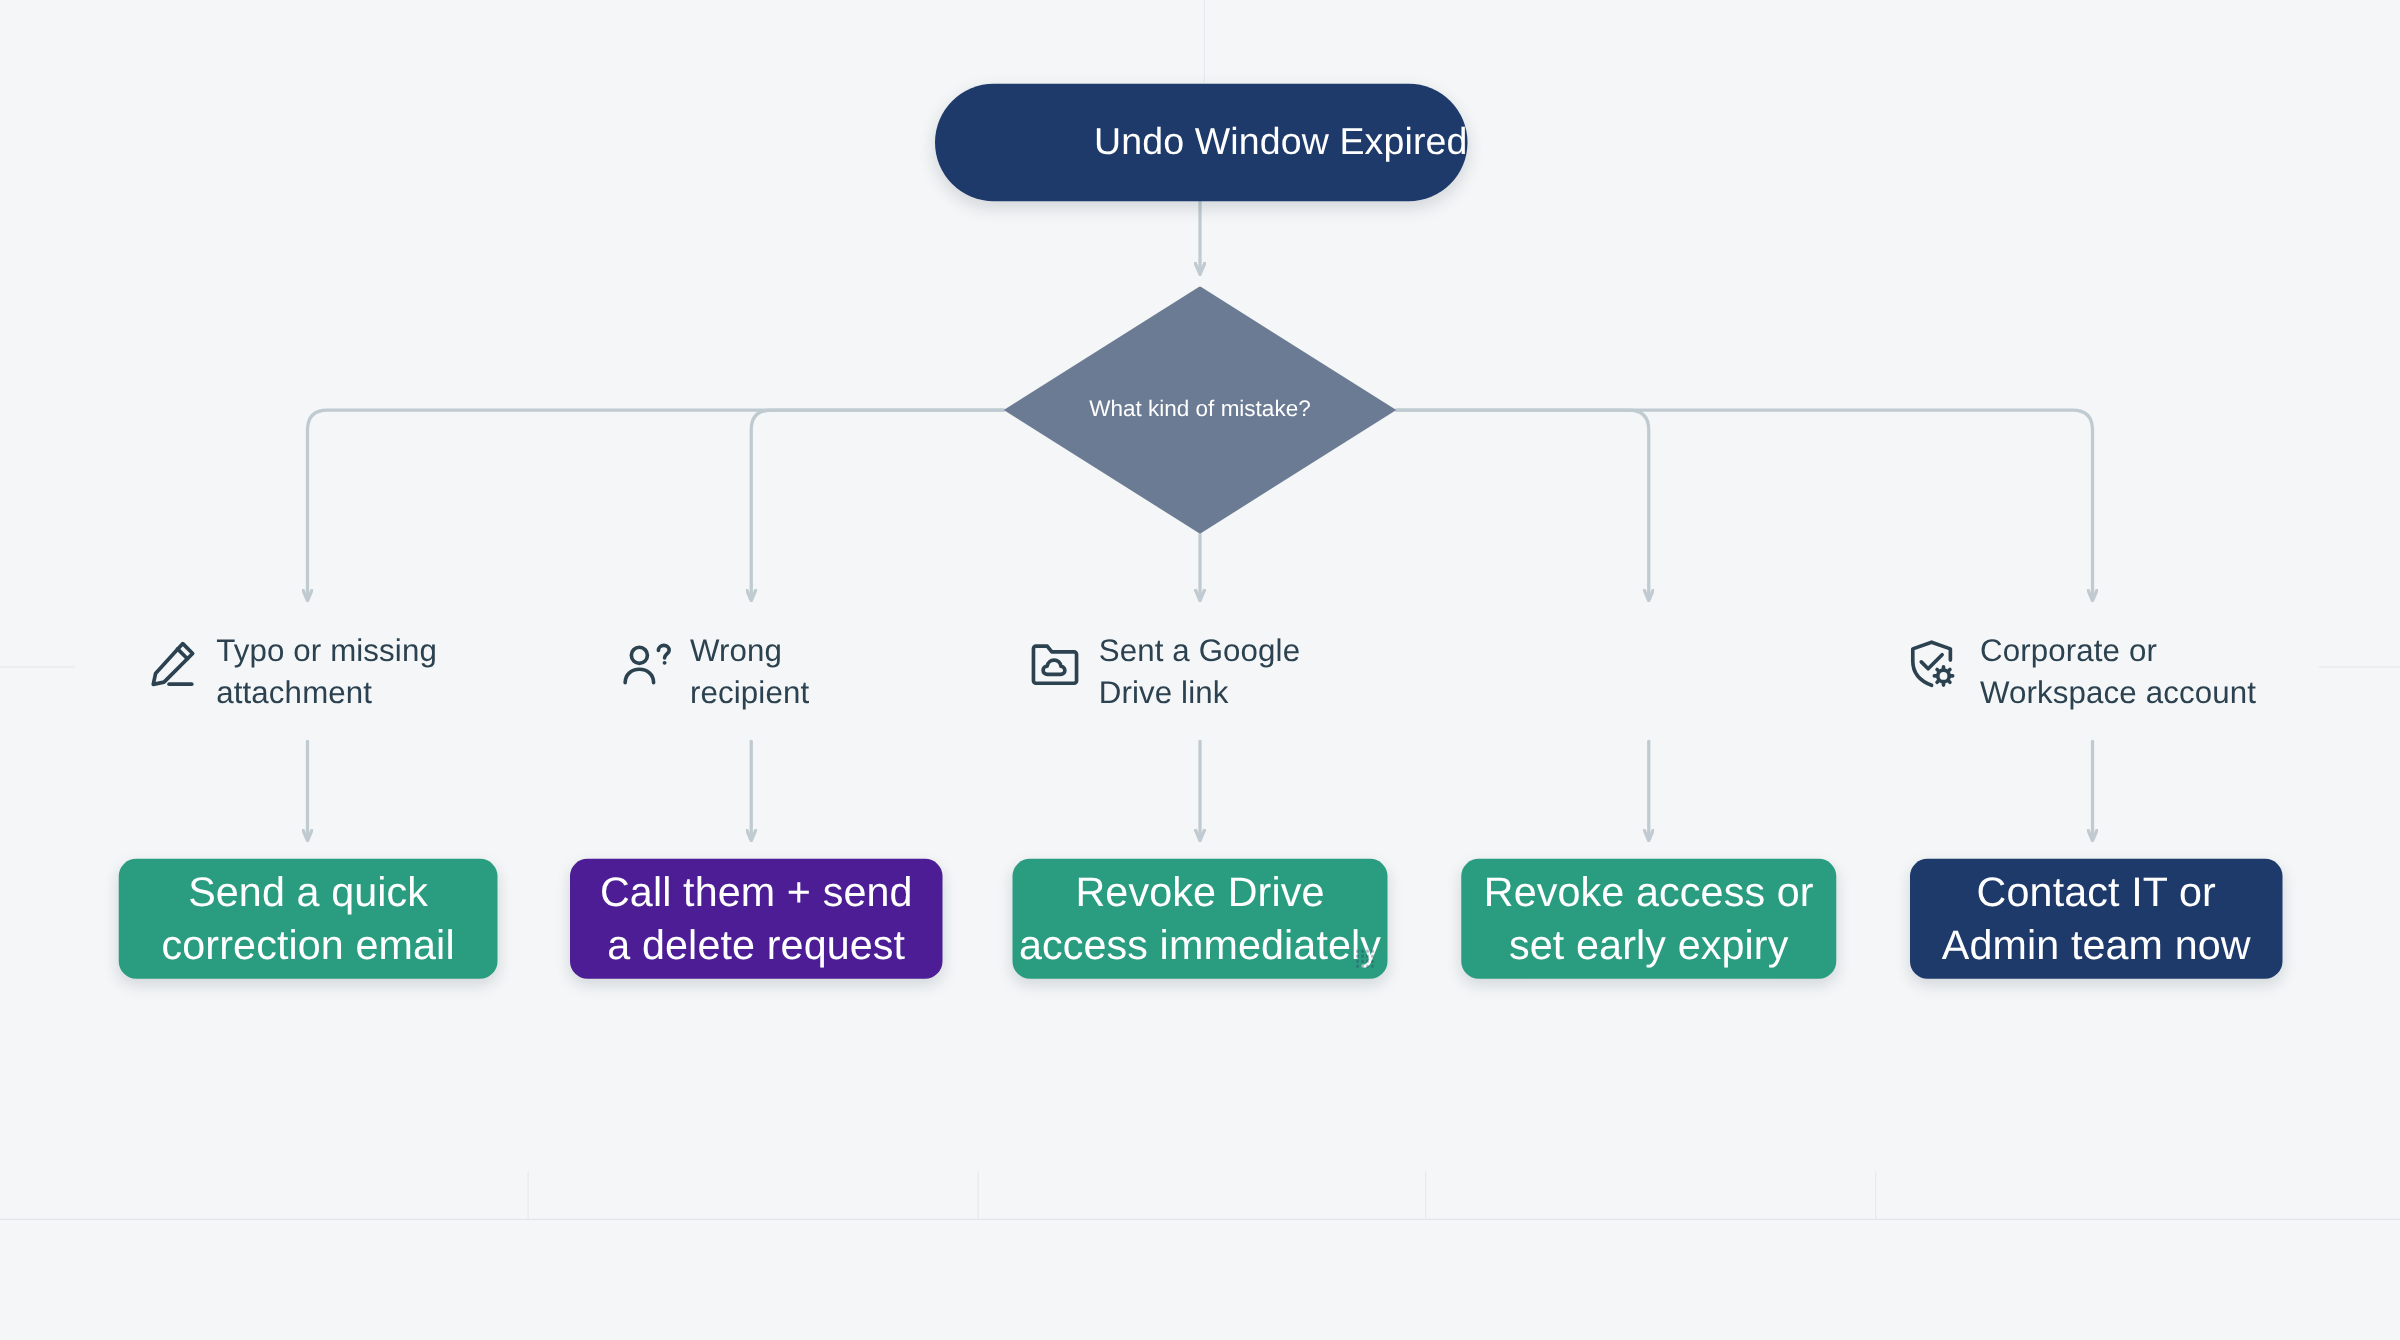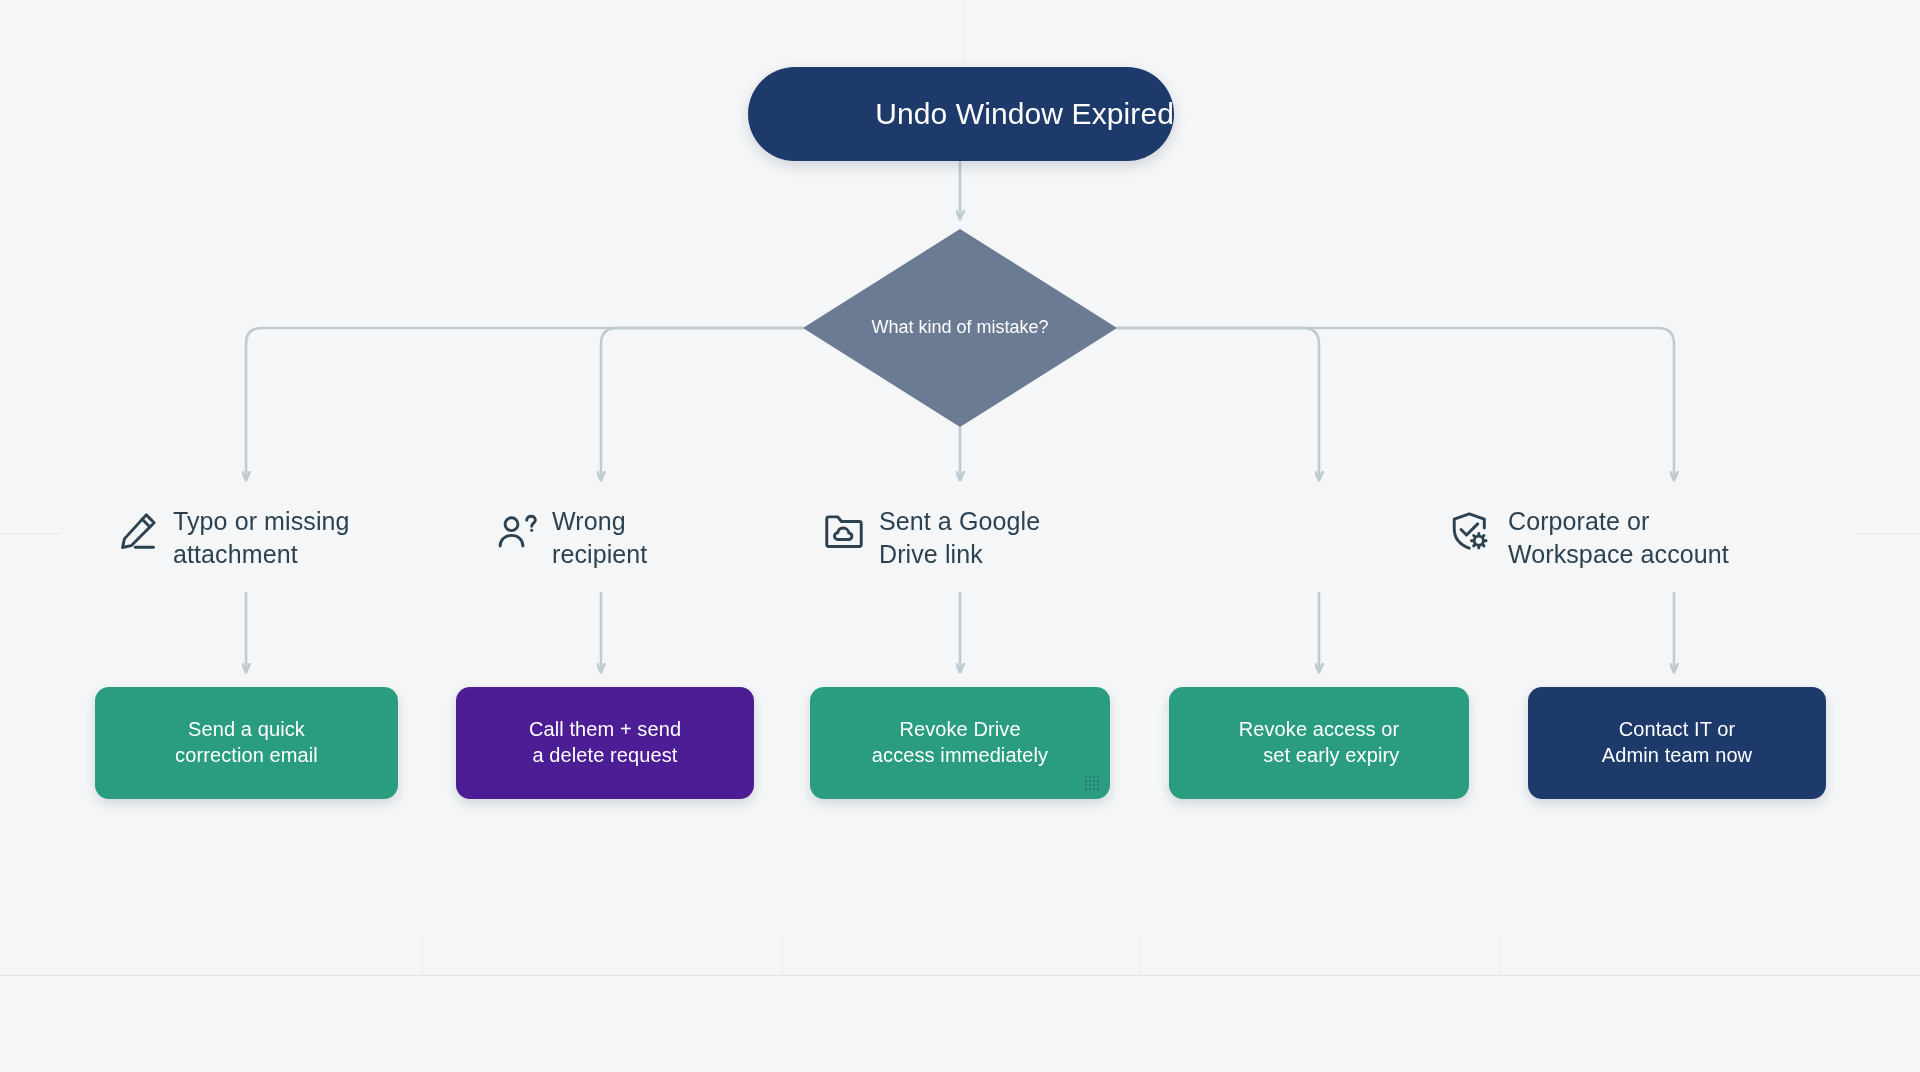--- a/index.html
+++ b/index.html
@@ -130,28 +130,28 @@
     line-height: 1.3;
     color: #2c4250;
     white-space: pre-line;
     letter-spacing: 0.1px;
   }
 
   
   .action {
     position: absolute;
     top: 687px;
-    height: 112px;
+    height: 96px;
     border-radius: 14px;
     display: flex;
     align-items: center;
     justify-content: center;
     text-align: center;
     color: #ffffff;
-    font-size: 20px;
+    font-size: 33px;
     line-height: 1.28;
     white-space: pre-line;
     box-shadow: 0 5px 12px rgba(30,45,70,0.15);
     letter-spacing: 0.1px;
   }
   .action-teal  { background: #2a9d81; }
   .action-amber { background: #4c1d95; }
   .action-navy  { background: #1e3a6b; }
 
   .resize-dots {
@@ -263,21 +263,21 @@
       <svg viewBox="0 0 24 24" fill="none" stroke="currentColor" stroke-width="1.6" stroke-linecap="round" stroke-linejoin="round">
         <path d="M2.6 19.4 L2.6 5.4 C2.6 4.8 3.1 4.3 3.7 4.3 L8.6 4.3 L10.6 6.8 L20.3 6.8 C20.9 6.8 21.4 7.3 21.4 7.9 L21.4 19.4 C21.4 20 20.9 20.5 20.3 20.5 L3.7 20.5 C3.1 20.5 2.6 20 2.6 19.4 Z"></path>
         <path d="M8.7 16.6 C7.6 16.6 6.8 15.8 6.8 14.8 C6.8 13.8 7.6 13 8.6 13 C8.8 11.5 10 10.4 11.6 10.4 C13.2 10.4 14.5 11.6 14.6 13.1 C15.6 13.2 16.3 14 16.3 14.9 C16.3 15.9 15.5 16.6 14.5 16.6 Z"></path>
       </svg>
     </span>
     <span class="branch-text">Sent a Google
 Drive link</span>
   </div>
 
 
-  <div class="branch" style="left:1448px;gap:16px;">
+  <div class="branch" style="left:1524px;gap:16px;">
     <span class="branch-icon">
       <svg viewBox="0 0 24 24" fill="none" stroke="currentColor" stroke-width="1.6" stroke-linecap="round" stroke-linejoin="round">
         <path d="M11.6 21.4 C6.8 19.6 3.4 16.3 3.4 10.8 L3.4 5.5 L11.6 2.6 L19.8 5.5 L19.8 10.4"></path>
         <path d="M7.1 11.2 L10.1 14.2 L16.2 8.1"></path>
         <circle cx="16.8" cy="17.3" r="2.5"></circle>
         <path d="M16.8 13.3 L16.8 14.4 M16.8 20.2 L16.8 21.3 M12.8 17.3 L13.9 17.3 M19.7 17.3 L20.8 17.3 M14 14.5 L14.8 15.3 M18.8 19.3 L19.6 20.1 M19.6 14.5 L18.8 15.3 M14.8 19.3 L14 20.1"></path>
       </svg>
     </span>
     <span class="branch-text">Corporate or
 Workspace account</span>
@@ -292,21 +292,21 @@
     <span>Call them + send
 a delete request</span>
   </div>
 
   <div class="action action-teal" style="left:810px; width:300px;">
     <span>Revoke Drive
 access immediately</span>
     <span class="resize-dots"></span>
   </div>
 
-  <div class="action action-teal" style="left:1169px; width:300px;text-align:right;">
+  <div class="action action-teal" style="left:1169px; width:300px;">
     <span>Revoke access or
 set early expiry</span>
   </div>
 
   <div class="action action-navy" style="left:1528px; width:298px;">
     <span>Contact IT or
 Admin team now</span>
   </div>
 
 

